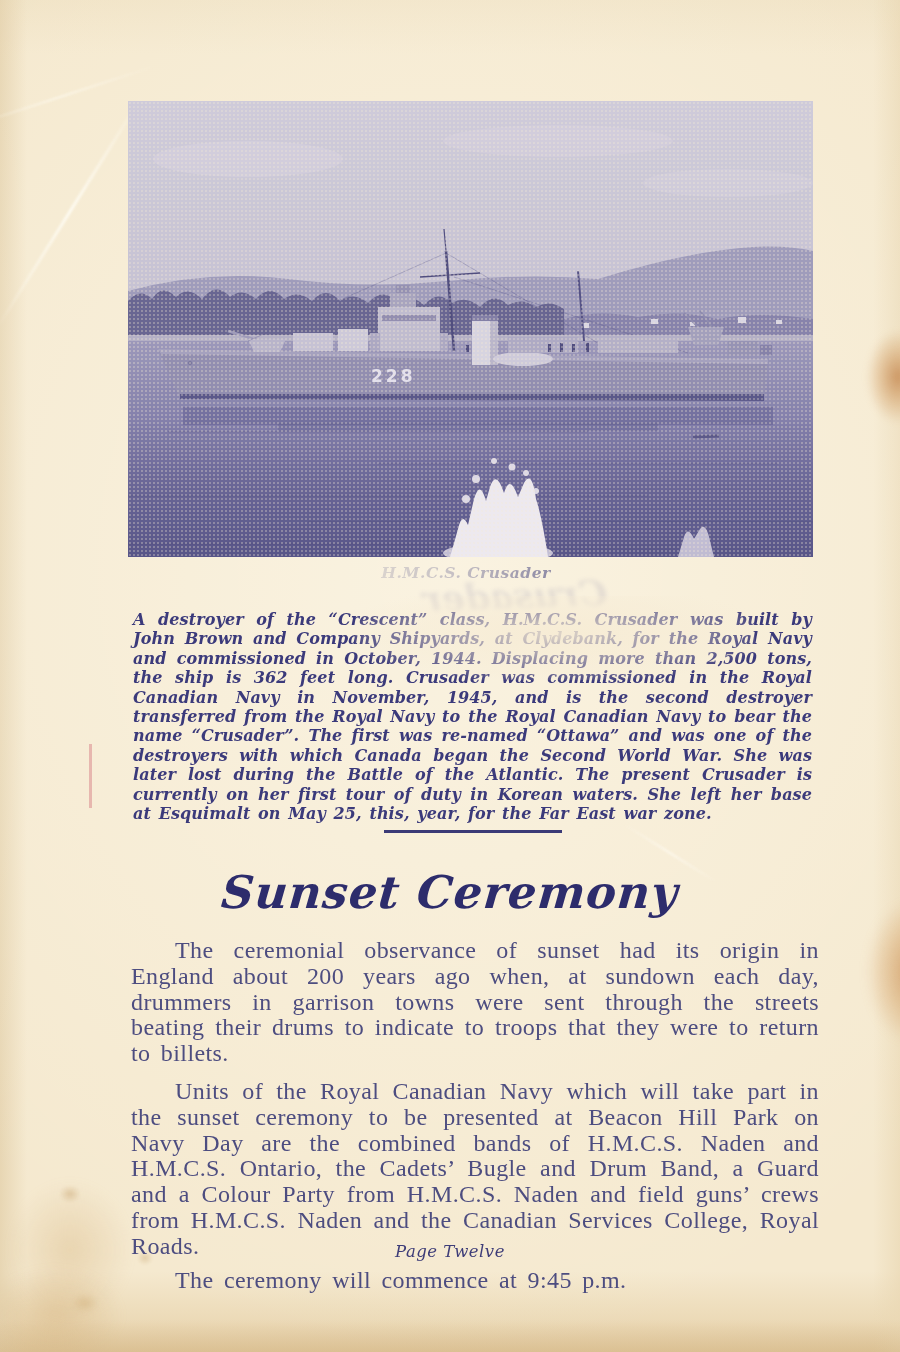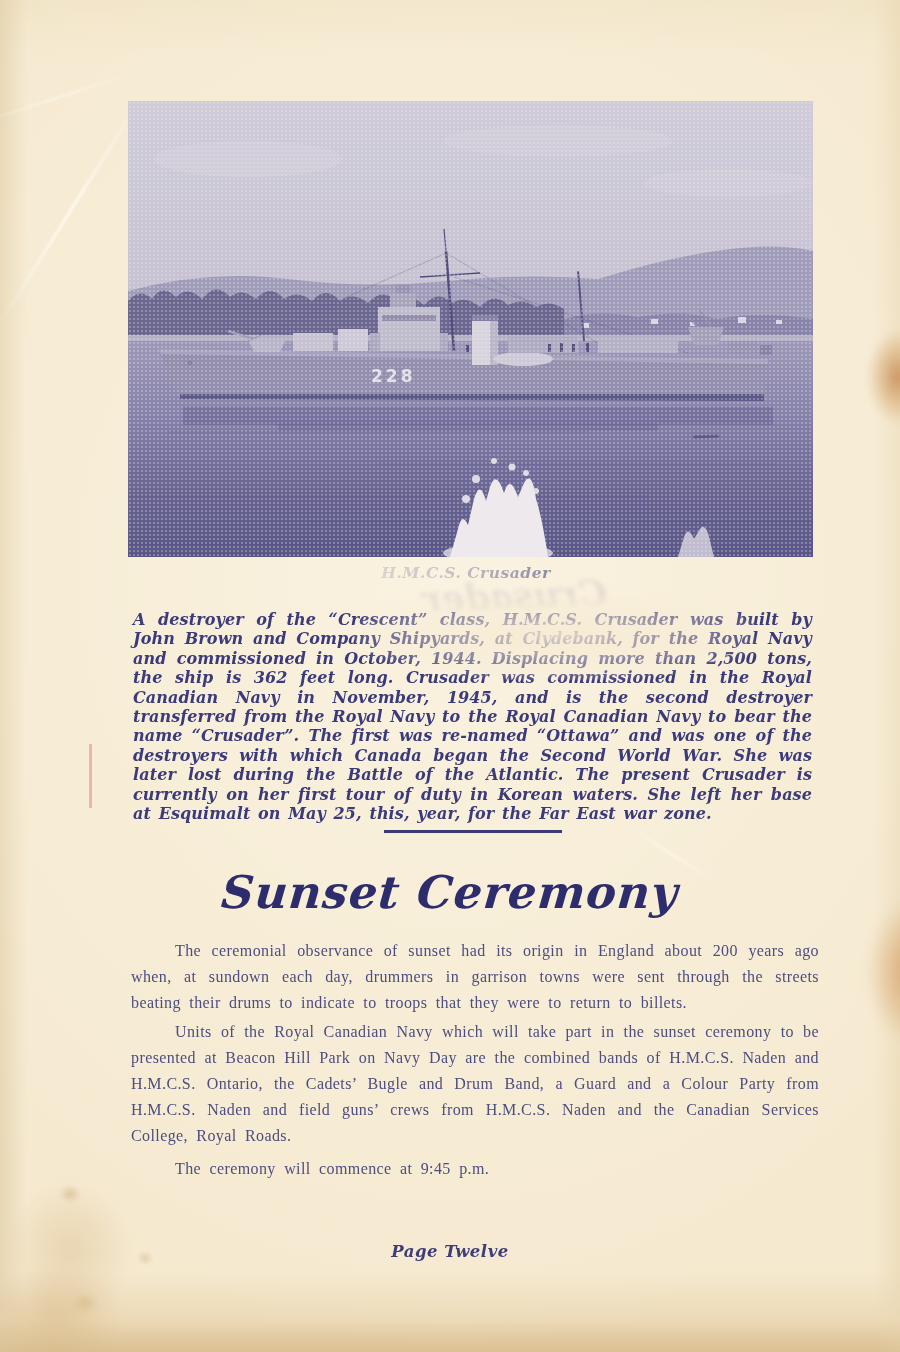--- a/index.html
+++ b/index.html
@@ -62,28 +62,28 @@
     background:radial-gradient(ellipse at 50% 45%, rgba(246,235,212,0.88), rgba(246,235,212,0.35) 55%, rgba(246,235,212,0) 78%);}
 
   .divider{position:absolute;left:384px;top:830px;width:178px;height:2.5px;background:#3b3a76;}
 
   .section-heading{position:absolute;left:0;top:864px;width:900px;text-align:center;
     font-family:"DejaVu Serif",serif;font-style:italic;font-weight:bold;
     font-size:45px;line-height:58px;color:#2d2c6c;letter-spacing:1px;
     transform:skewX(-5deg);}
 
   .body-copy{position:absolute;left:131px;top:938px;width:688px;
-    font-family:"Liberation Serif",serif;font-size:16px;line-height:25.8px;
+    font-family:"Liberation Serif",serif;font-size:24px;line-height:25.8px;
     color:#4d4d80;text-align:justify;letter-spacing:.4px;word-spacing:4px;}
   .body-copy p{margin:0;text-indent:44px;}
-  .body-copy p + p{margin-top:4px;}
+  .body-copy p + p{margin-top:12px;}
   .body-copy p.no-gap{margin-top:8px;}
 
   .page-number{position:absolute;left:0;top:1242px;width:900px;text-align:center;
-    font-family:"DejaVu Serif",serif;font-style:italic;font-weight:bold;
+    font-family:"DejaVu Serif",serif;font-style:italic;font-weight:normal;
     font-size:16.5px;color:#3e3d78;letter-spacing:.5px;}
 </style>
 </head>
 <body>
 
 <div class="page">
 
   <div class="stain stain-rust-1"></div>
   <div class="stain stain-rust-2"></div>
   <div class="stain stain-tan-1"></div>

